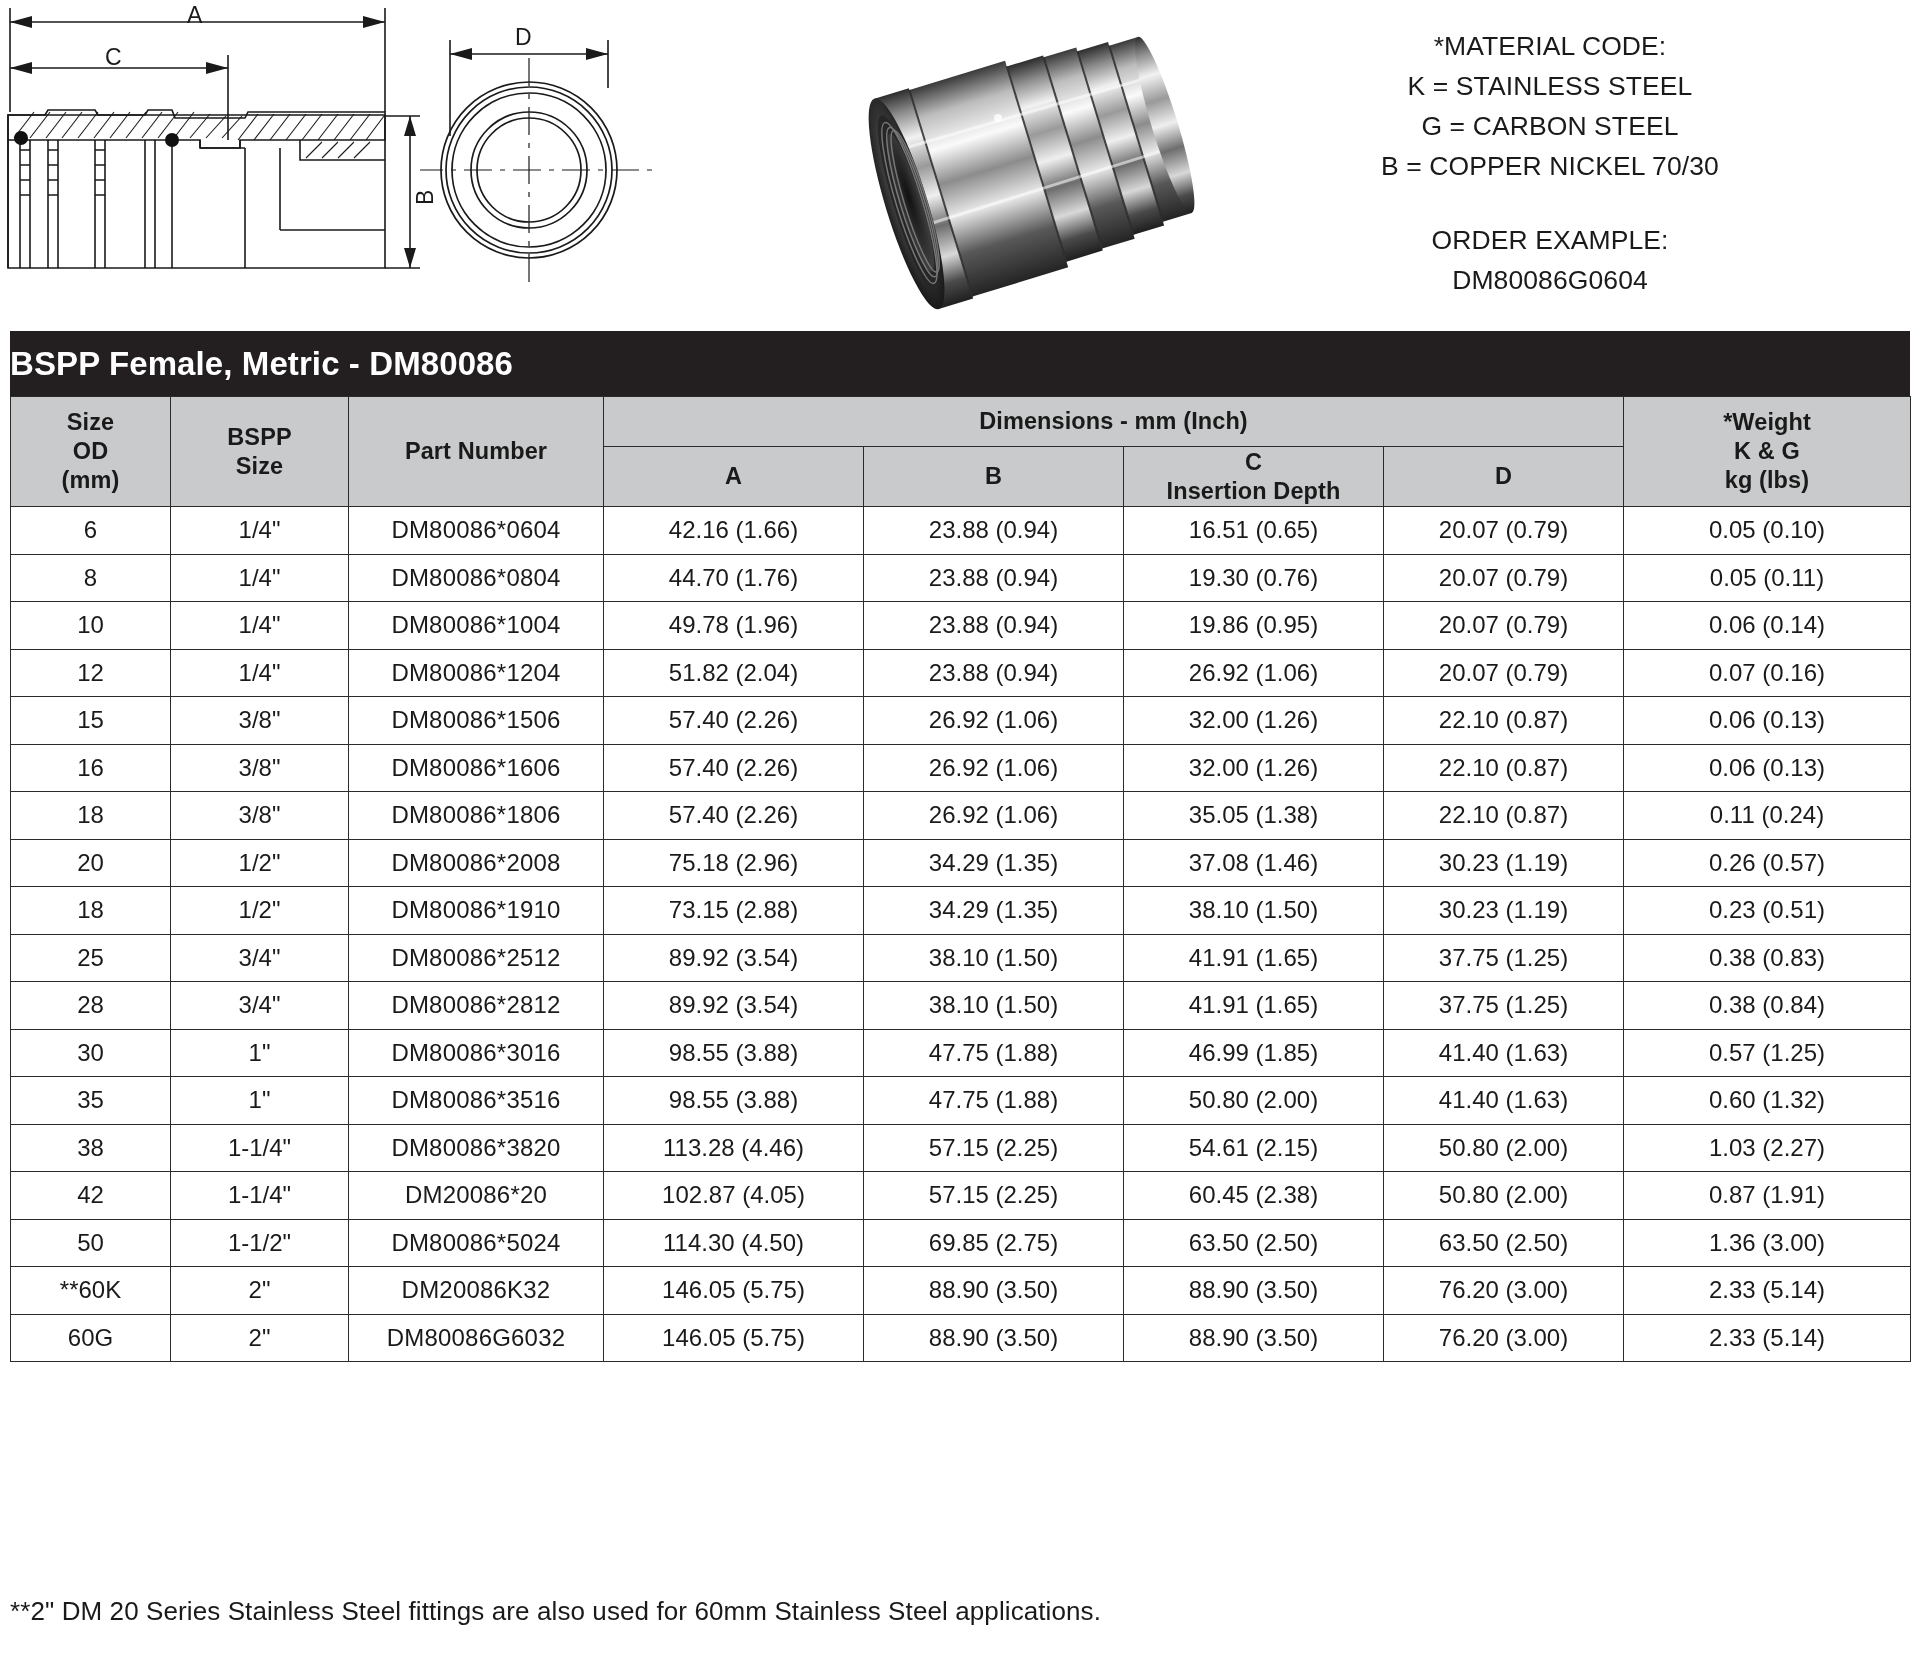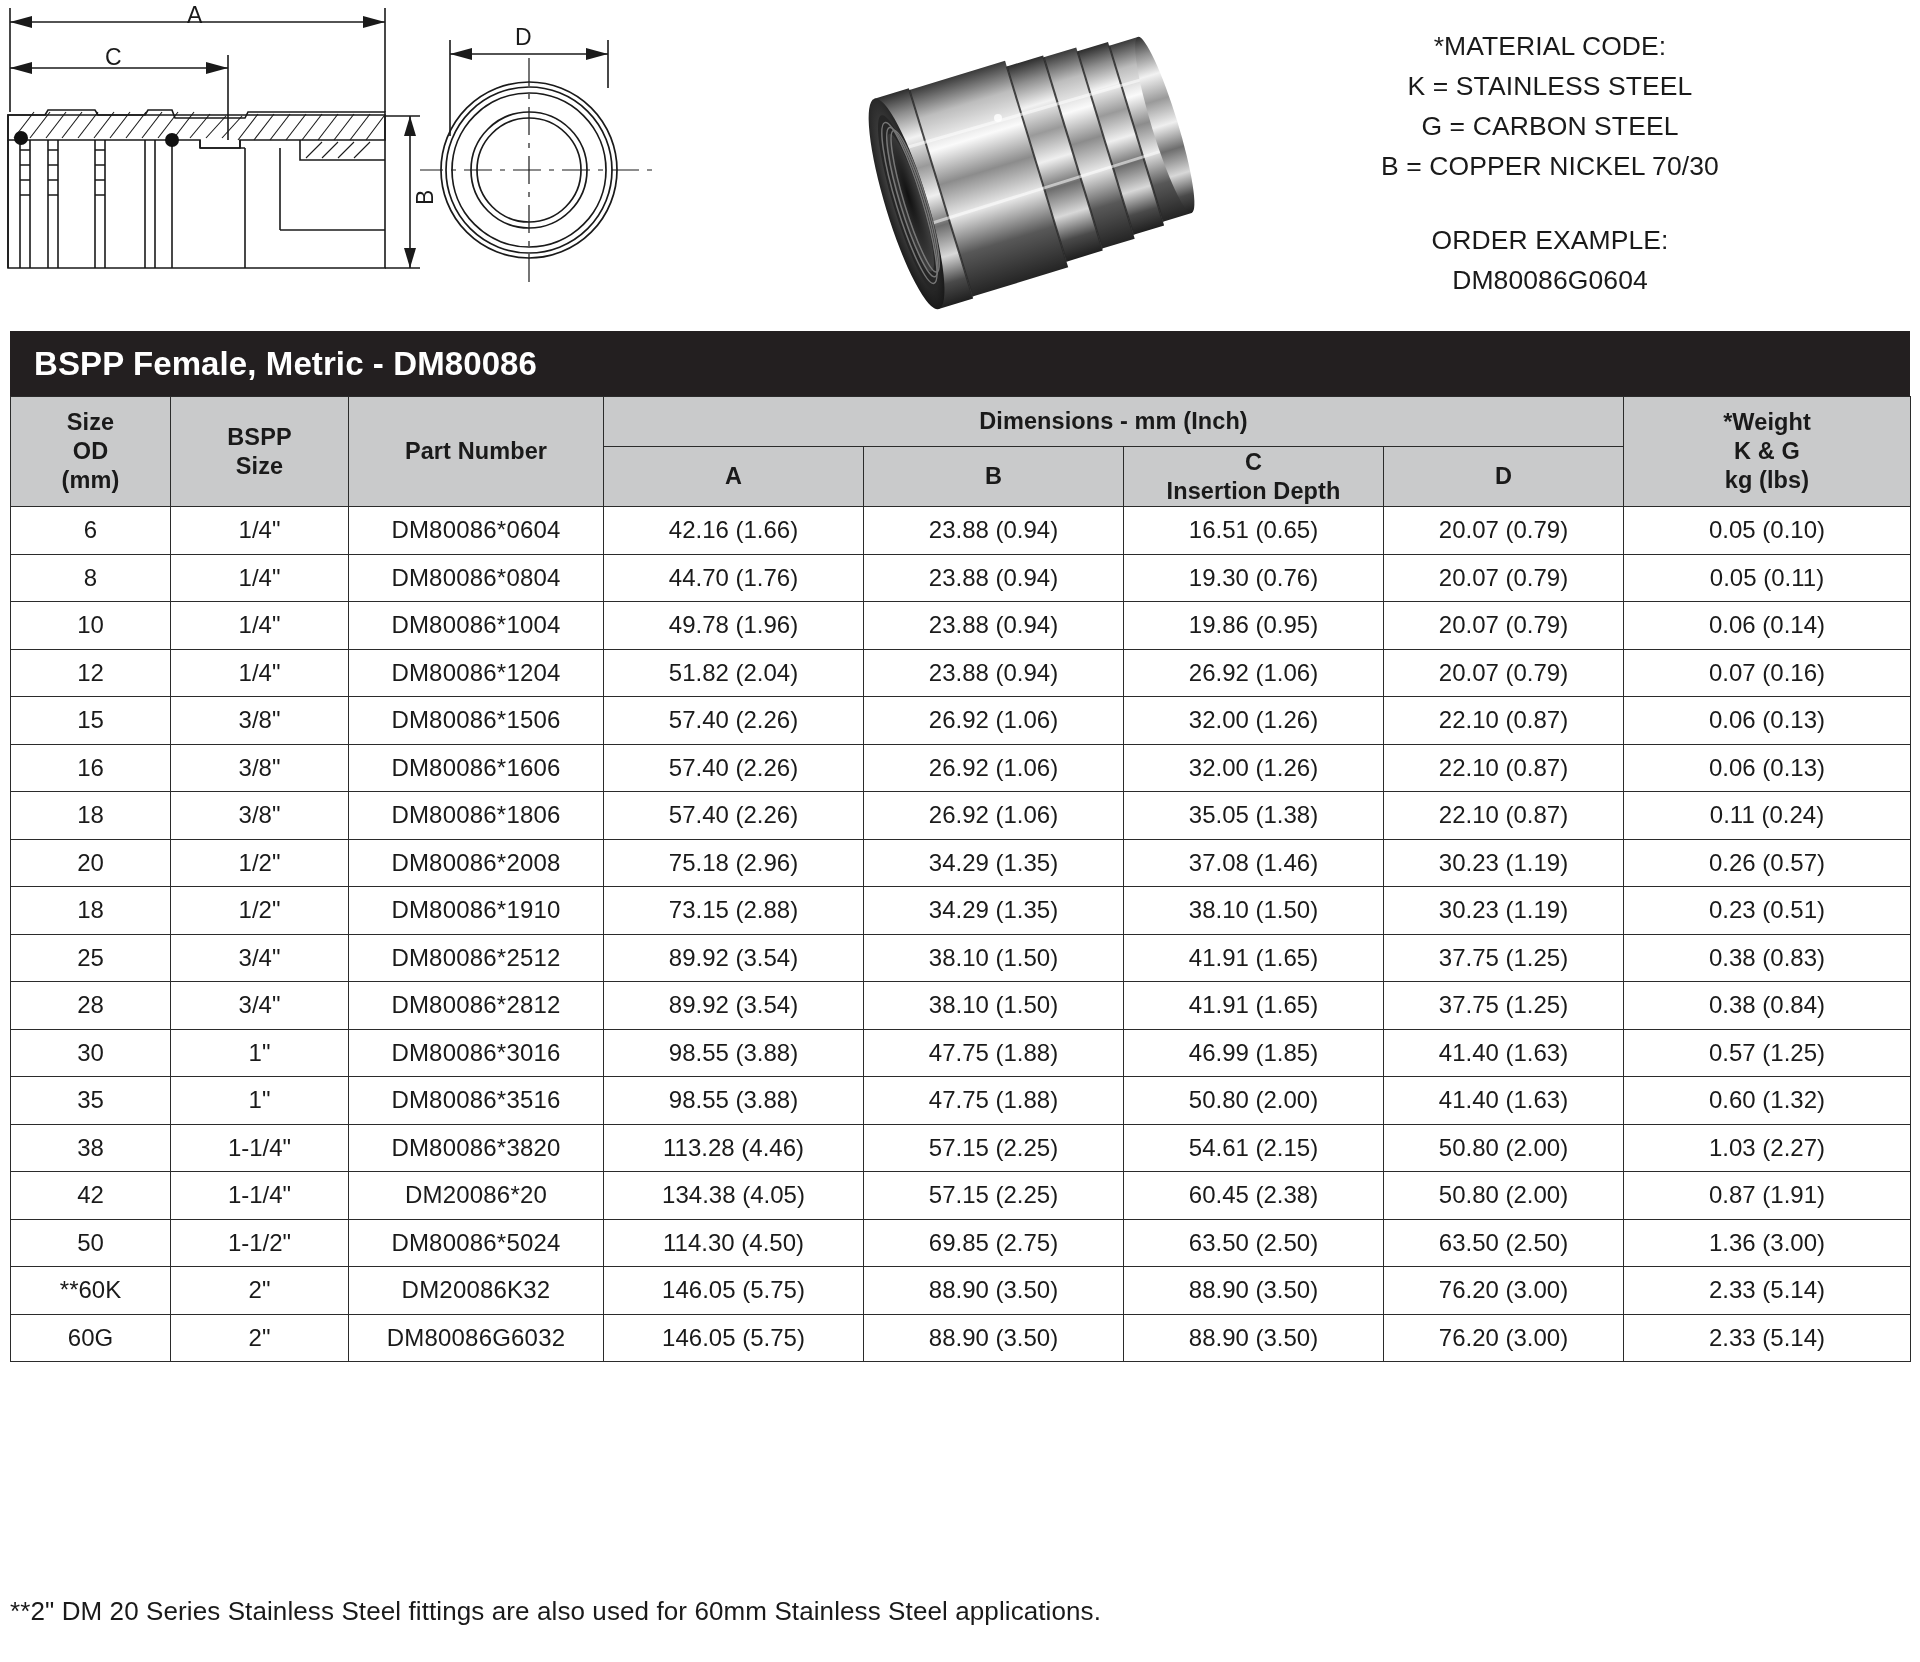--- a/index.html
+++ b/index.html
@@ -54,21 +54,20 @@
     position: absolute; left: 10px; top: 331px;
     width: 1900px; height: 65px;
     background: #231f20;
     display: flex; align-items: center;
   }
   .title-bar .title-text {
     color: #ffffff;
     font-size: 33px;
     font-weight: bold;
     letter-spacing: .1px;
-    padding-left: 24px;
     font-stretch: condensed;
   }
 
   
   .tbl-wrap { position: absolute; left: 10px; top: 396px; width: 1900px; }
   table.spec {
     border-collapse: collapse;
     width: 1900px;
     table-layout: fixed;
     font-size: 23px;
@@ -514,21 +513,21 @@
             <td>113.28 (4.46)</td>
             <td>57.15 (2.25)</td>
             <td>54.61 (2.15)</td>
             <td>50.80 (2.00)</td>
             <td>1.03 (2.27)</td>
           </tr>
           <tr>
             <td>42</td>
             <td>1-1/4"</td>
             <td class="partnum">DM20086*20</td>
-            <td>134.38 (4.05)</td>
+            <td>102.87 (4.05)</td>
             <td>57.15 (2.25)</td>
             <td>60.45 (2.38)</td>
             <td>50.80 (2.00)</td>
             <td>0.87 (1.91)</td>
           </tr>
           <tr>
             <td>50</td>
             <td>1-1/2"</td>
             <td class="partnum">DM80086*5024</td>
             <td>114.30 (4.50)</td>

